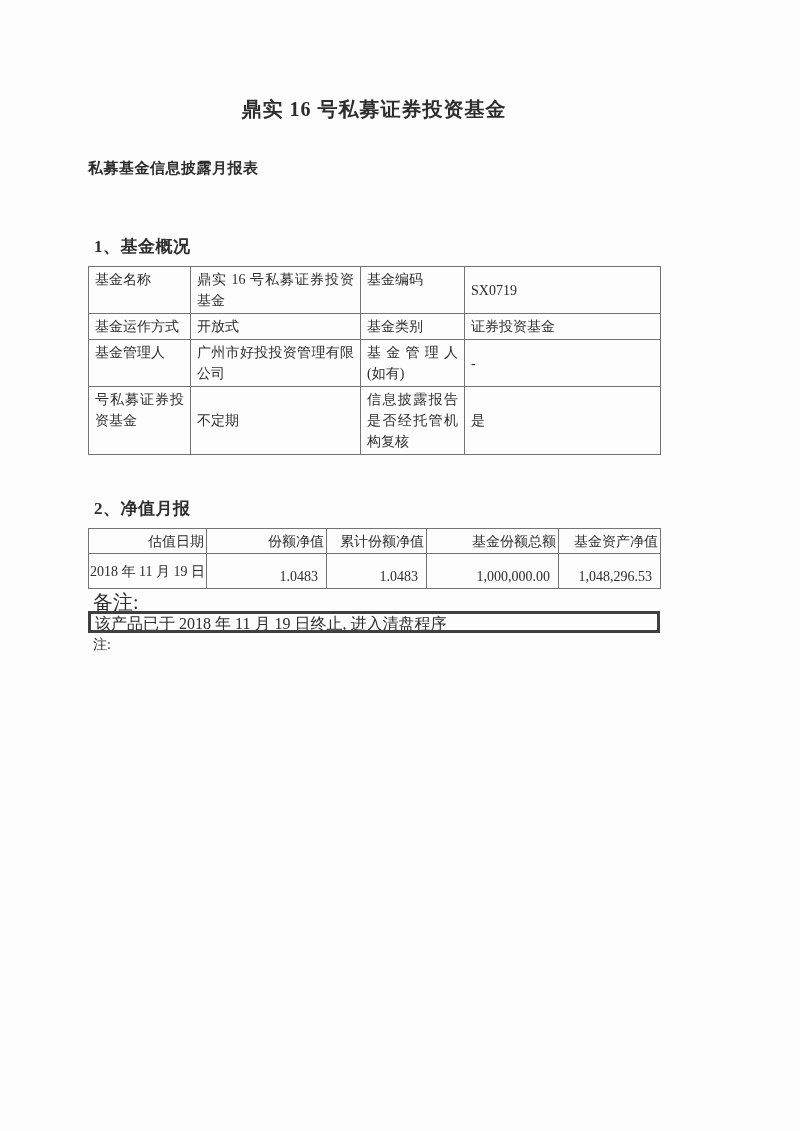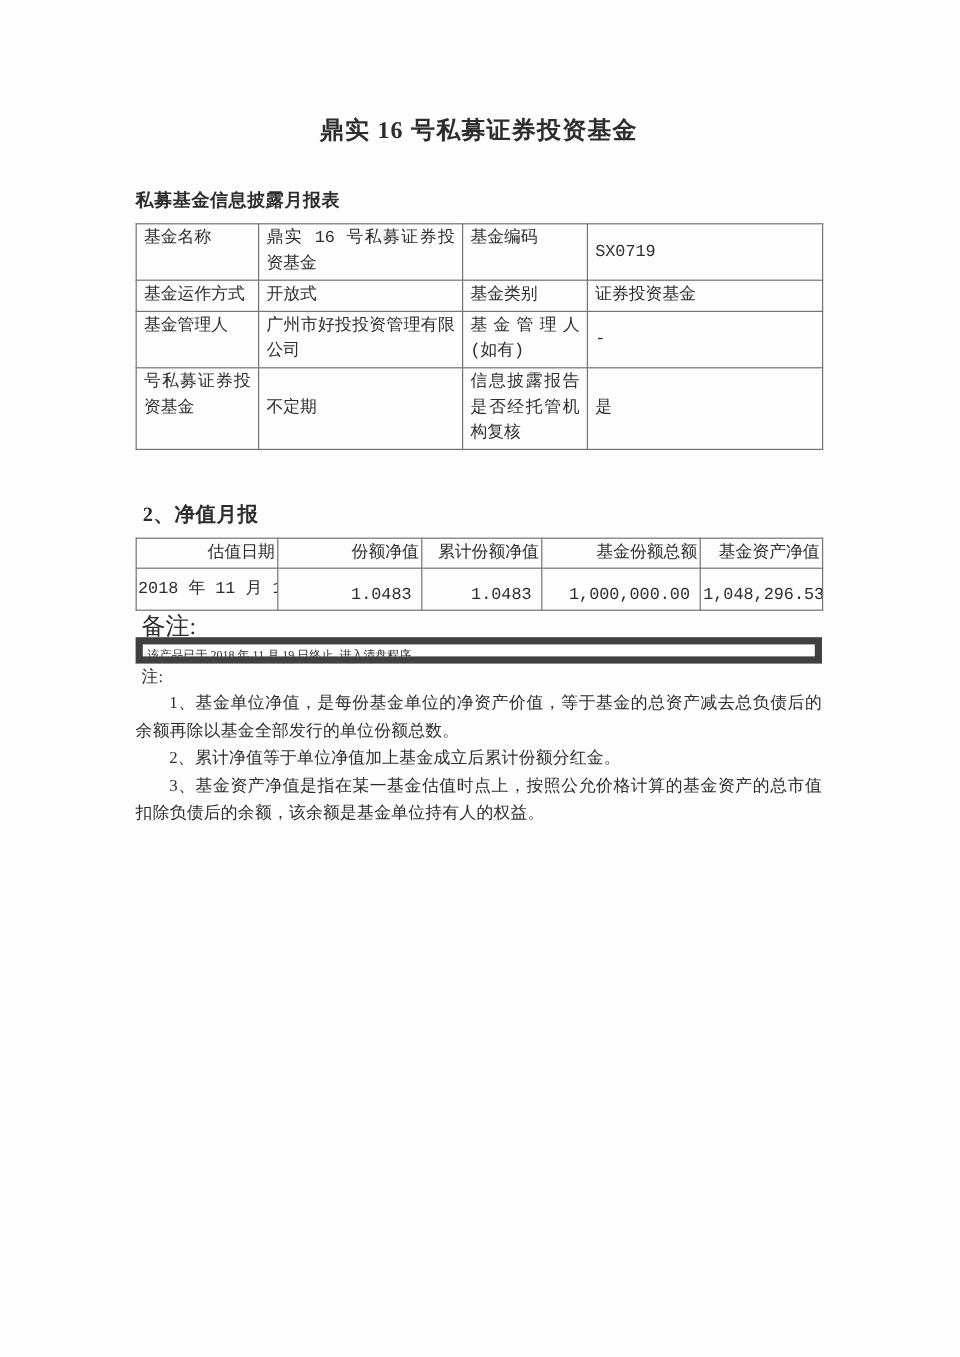--- a/index.html
+++ b/index.html
@@ -5,21 +5,21 @@
   * { box-sizing: border-box; }
   html, body { margin: 0; padding: 0; }
   body {
     width: 800px; height: 1131px;
     background: #fdfdfd;
     color: #2d2d2d;
     font-family: "Liberation Serif", "DejaVu Serif", serif;
     overflow: hidden;
   }
   .page { position: relative; width: 800px; height: 1131px; }
-  .content { width: 572px; margin: 0 auto 0 113px; }
+  .content { width: 572px; margin: 0 auto 0 88px; }
 
   .doc-title {
     margin: 96px 0 0 0;
     text-align: center;
     font-size: 20px; font-weight: bold;
     line-height: 26px; letter-spacing: 1px;
   }
   .doc-subtitle {
     margin: 36px 0 0 0;
     text-align: left;
@@ -27,21 +27,21 @@
     line-height: 20px; letter-spacing: 0.5px;
   }
   .sec-heading {
     margin: 0; padding-left: 6px;
     font-size: 17px; font-weight: bold;
     line-height: 22px; letter-spacing: 0.5px;
   }
   .sec-heading.first { margin-top: 58px; }
   .sec-heading.second { margin-top: 43px; }
 
-  table { border-collapse: collapse; table-layout: fixed; width: 572px; font-family: Liberation Mono, monospace; }
+  table { border-collapse: collapse; table-layout: fixed; width: 572px; }
   td, th {
     border: 1px solid #737373;
     font-size: 14px; font-weight: normal;
     line-height: 21px;
     overflow: hidden;
   }
 
   
   .tbl-overview { margin-top: 8px; }
   .tbl-overview td { padding: 2px 6px; }
@@ -68,23 +68,23 @@
   .tbl-nav col.n5 { width: 102px; }
   .tbl-nav td.date { text-align: left; padding: 1px 4px 1px 1px; white-space: nowrap; }
   .tbl-nav td.num  { text-align: right; padding: 12px 8px 1px 2px; }
 
   .remark-label {
     margin-top: 5px; padding-left: 5px;
     font-size: 20px; line-height: 17px;
   }
   .remark-box {
     margin-top: 0px;
-    border: 6px solid #404040;
+    border: 3px solid #404040;
     height: 22px; line-height: 20px;
-    font-size: 10px; padding: 0 4px;
+    font-size: 16px; padding: 0 4px;
     white-space: nowrap; overflow: hidden;
   }
   .notes-label {
     margin-top: 3px; padding-left: 5px;
     font-size: 14px; line-height: 17px;
   }
   .notes { margin-top: 2px; }
   .notes p {
     margin: 0;
     font-size: 14px; line-height: 23px;
@@ -95,20 +95,21 @@
 </style>
 </head>
 <body>
 
 <div class="page">
   <div class="content">
 
     <h1 class="doc-title">鼎实 16 号私募证券投资基金</h1>
     <h2 class="doc-subtitle">私募基金信息披露月报表</h2>
 
+    <h3 class="sec-heading first">1、基金概况</h3>
 
     <table class="tbl-overview">
       <colgroup>
           <col class="c1">
           <col class="c2">
           <col class="c3">
           <col class="c4">
         </colgroup>
       <tbody>
         <tr class="r1">
@@ -165,20 +166,15 @@
           <td class="num">1,000,000.00</td>
           <td class="num">1,048,296.53</td>
         </tr>
       </tbody>
     </table>
 
     <div class="remark-label">备注:</div>
     <div class="remark-box">该产品已于 2018 年 11 月 19 日终止, 进入清盘程序</div>
     <div class="notes-label">注:</div>
 
-    <div class="notes">
-      <p>1、基金单位净值，是每份基金单位的净资产价值，等于基金的总资产减去总负债后的余额再除以基金全部发行的单位份额总数。</p>
-      <p>2、累计净值等于单位净值加上基金成立后累计份额分红金。</p>
-      <p>3、基金资产净值是指在某一基金估值时点上，按照公允价格计算的基金资产的总市值扣除负债后的余额，该余额是基金单位持有人的权益。</p>
-    </div>
 
   </div>
 </div>
 
 </body></html>

